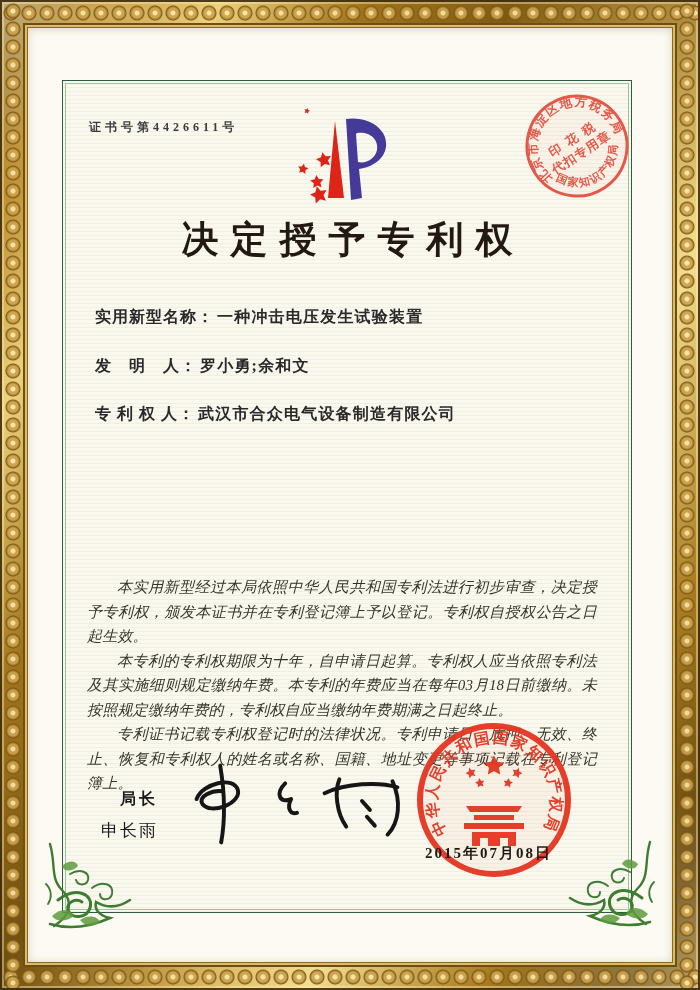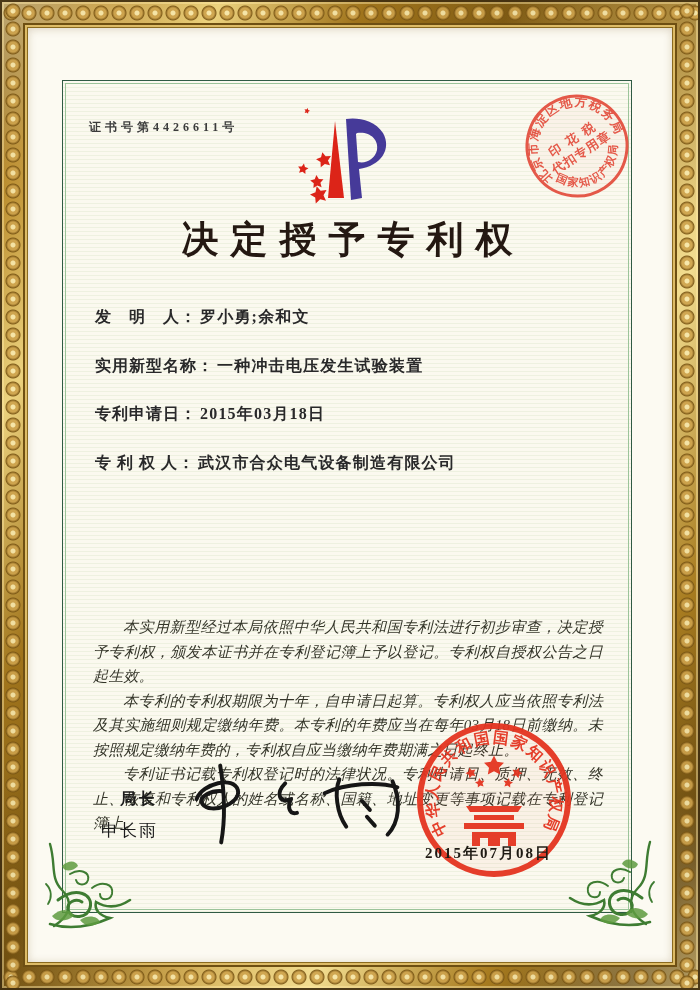--- a/index.html
+++ b/index.html
@@ -41,22 +41,22 @@
   .tax-stamp{position:absolute;left:441px;top:-8px;width:146px;height:146px;transform:rotate(-33deg);opacity:.92;}
 
   .title{position:absolute;left:0;top:134px;width:100%;text-align:center;
     font-size:37px;font-weight:700;letter-spacing:12px;color:#241812;text-indent:12px;}
 
   .fields{position:absolute;left:32px;top:226px;right:24px;}
   .field-row{height:48.5px;font-size:16px;color:#29292a;font-weight:600;letter-spacing:1px;white-space:nowrap;}
   .field-row .lbl{margin-right:3px;}
   .field-row .val{letter-spacing:1.2px;}
 
-  .paragraphs{position:absolute;left:30px;top:494px;width:510px;
-    font-size:15px;line-height:24.5px;color:#343529;font-style:italic;letter-spacing:.2px;text-align:justify;margin-top:40px;}
+  .paragraphs{position:absolute;left:24px;top:494px;width:510px;
+    font-size:15px;line-height:24.5px;color:#343529;font-style:italic;letter-spacing:.2px;text-align:justify;}
   .paragraphs p{margin:0;text-indent:2em;}
 
   .officer{position:absolute;left:38px;top:708px;font-family:"Liberation Sans",sans-serif;color:#1b1b1b;}
   .officer .line1{font-size:16px;font-weight:700;letter-spacing:3px;text-align:right;}
   .officer .line2{font-size:17px;font-weight:400;letter-spacing:2px;margin-top:9px;}
 
   .signature{position:absolute;left:106px;top:676px;width:256px;height:95px;}
 
   .seal{position:absolute;left:351px;top:639px;width:160px;height:160px;opacity:.95;}
   .seal-date{position:absolute;left:362px;top:763px;width:170px;font-size:15px;color:#1f1b14;
@@ -114,27 +114,24 @@
         <textPath href="#taxBot" xlink:href="#taxBot">国家知识产权局</textPath>
       </text>
       <text x="73" y="69" text-anchor="middle" fill="#e34c3c" font-size="12.5" font-weight="bold" letter-spacing="2">印 花 税</text>
       <text x="73" y="85" text-anchor="middle" fill="#e34c3c" font-size="12.5" font-weight="bold" letter-spacing="1">代扣专用章</text>
     </svg>
 
     <div class="title">决定授予专利权</div>
 
     <div class="fields">
       <div class="field-row">
-        <span class="lbl">发　明　人：</span><span class="val">罗小勇;余和文</span>
-      </div>
-      <div class="field-row">
         <span class="lbl">实用新型名称：</span><span class="val">一种冲击电压发生试验装置</span>
       </div>
       <div class="field-row">
-        <span class="lbl">专利申请日：</span><span class="val">2015年03月18日</span>
+        <span class="lbl">发　明　人：</span><span class="val">罗小勇;余和文</span>
       </div>
       <div class="field-row">
         <span class="lbl">专 利 权 人：</span><span class="val">武汉市合众电气设备制造有限公司</span>
       </div>
     </div>
 
     <div class="paragraphs">
       <p>本实用新型经过本局依照中华人民共和国专利法进行初步审查，决定授予专利权，颁发本证书并在专利登记簿上予以登记。专利权自授权公告之日起生效。</p>
       <p>本专利的专利权期限为十年，自申请日起算。专利权人应当依照专利法及其实施细则规定缴纳年费。本专利的年费应当在每年03月18日前缴纳。未按照规定缴纳年费的，专利权自应当缴纳年费期满之日起终止。</p>
       <p>专利证书记载专利权登记时的法律状况。专利申请日、质押、无效、终止、恢复和专利权人的姓名或名称、国籍、地址变更等事项记载在专利登记簿上。</p>

